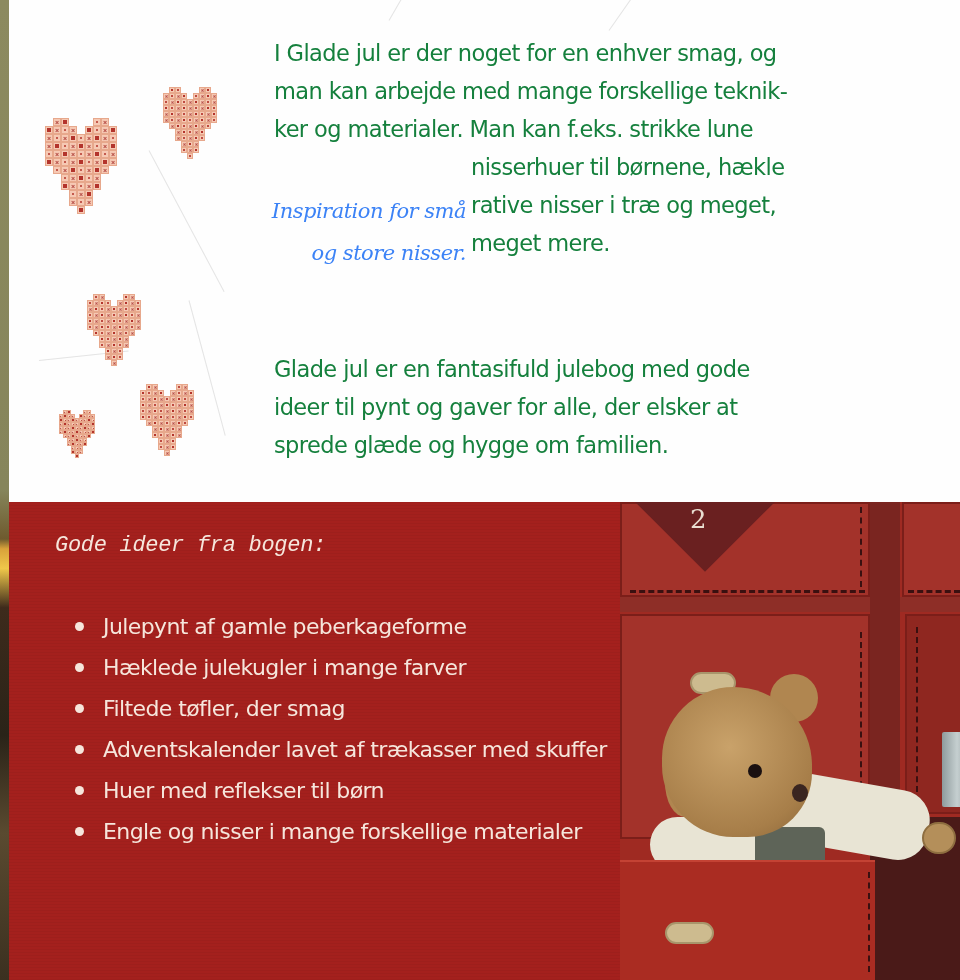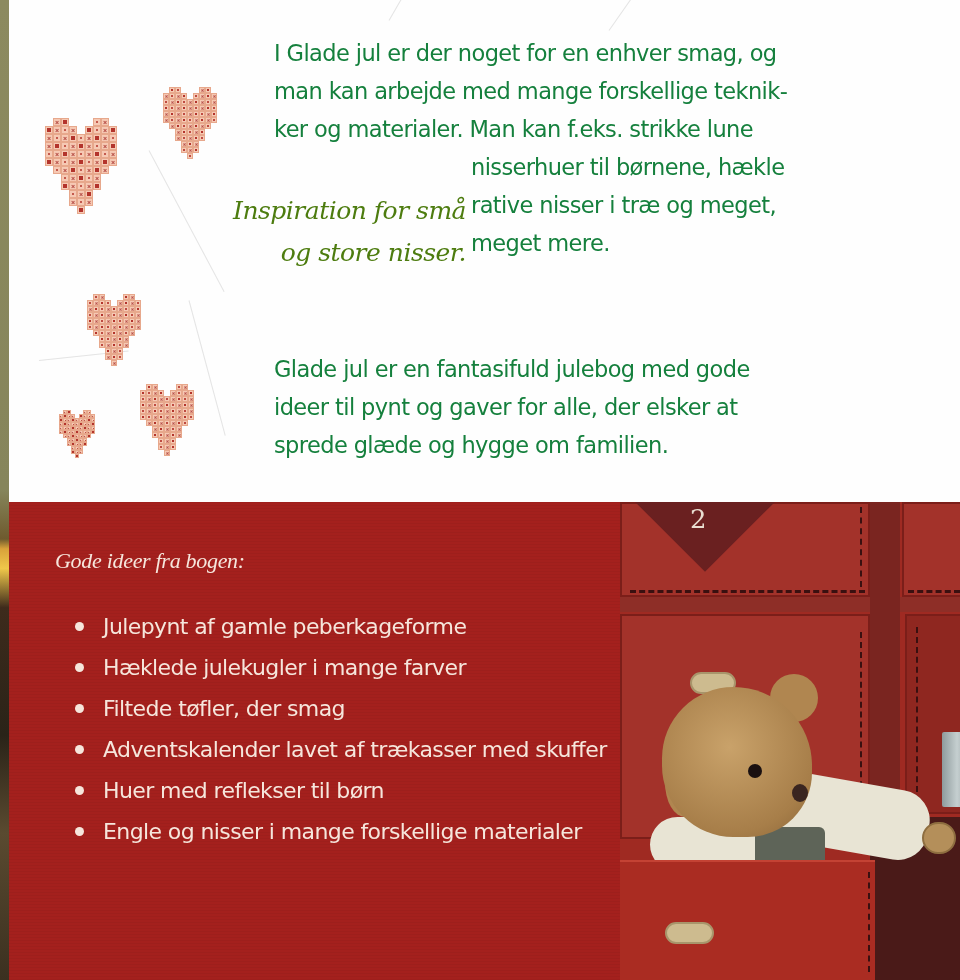--- a/index.html
+++ b/index.html
@@ -29,41 +29,41 @@
   .heart .x::before { transform: rotate(45deg); }
   .heart .x::after { transform: rotate(-45deg); }
   .heart .s { background: #f6c9b4; border: 1px solid #e7a88c; position: relative; }
   .heart .s::after { content: ""; position: absolute; inset: 20%; background: #b3342c; }
   .heart .d { background: #f6c9b4; border: 1px solid #e7a88c; position: relative; }
   .heart .d::after { content: ""; position: absolute; inset: 32%; background: #b3342c; border-radius: 50%; }
 
   .tagline {
     position: absolute; right: 494px; top: 190px; width: 300px;
     font-family: "DejaVu Serif", serif; font-style: italic;
-    color: #4d7c0f; font-size: 25px; line-height: 42px; text-align: right;
+    color: #3b82f6; font-size: 21px; line-height: 42px; text-align: right;
     letter-spacing: -0.5px;
   }
   .body-text {
     position: absolute; color: #15803d; font-size: 22.5px; line-height: 38px;
     font-family: "DejaVu Sans", sans-serif; letter-spacing: -0.6px;
   }
   .body-text .line { display: block; white-space: nowrap; }
 
   .bottom-section {
     position: absolute; left: 9px; top: 502px; width: 951px; height: 478px;
     background: #a4201d;
   }
   .bottom-section::before {
     content: ""; position: absolute; inset: 0;
     background-image: repeating-linear-gradient(0deg, rgba(0,0,0,.04) 0 1px, transparent 1px 3px);
   }
   .ideas-title {
-    position: absolute; left: 46px; top: 46px; color: #f6e6dc;
+    position: absolute; left: 46px; top: 31px; color: #f6e6dc;
     font-style: italic; font-size: 22px; letter-spacing: -0.3px;
-    font-family: Liberation Serif, serif;
+    font-family: Liberation Mono, monospace;
   }
   .ideas-list { position: absolute; left: 46px; top: 88px; margin: 16px; padding: 0; list-style: none; }
   .ideas-list li {
     position: relative; padding-left: 32px; color: #f6e6dc;
     font-size: 22px; line-height: 41px; letter-spacing: -0.6px; width: 520px;
   }
   .ideas-list li .bullet {
     position: absolute; left: 4px; top: 16px; width: 9px; height: 9px; border-radius: 50%; background: #f6e6dc;
   }
 

